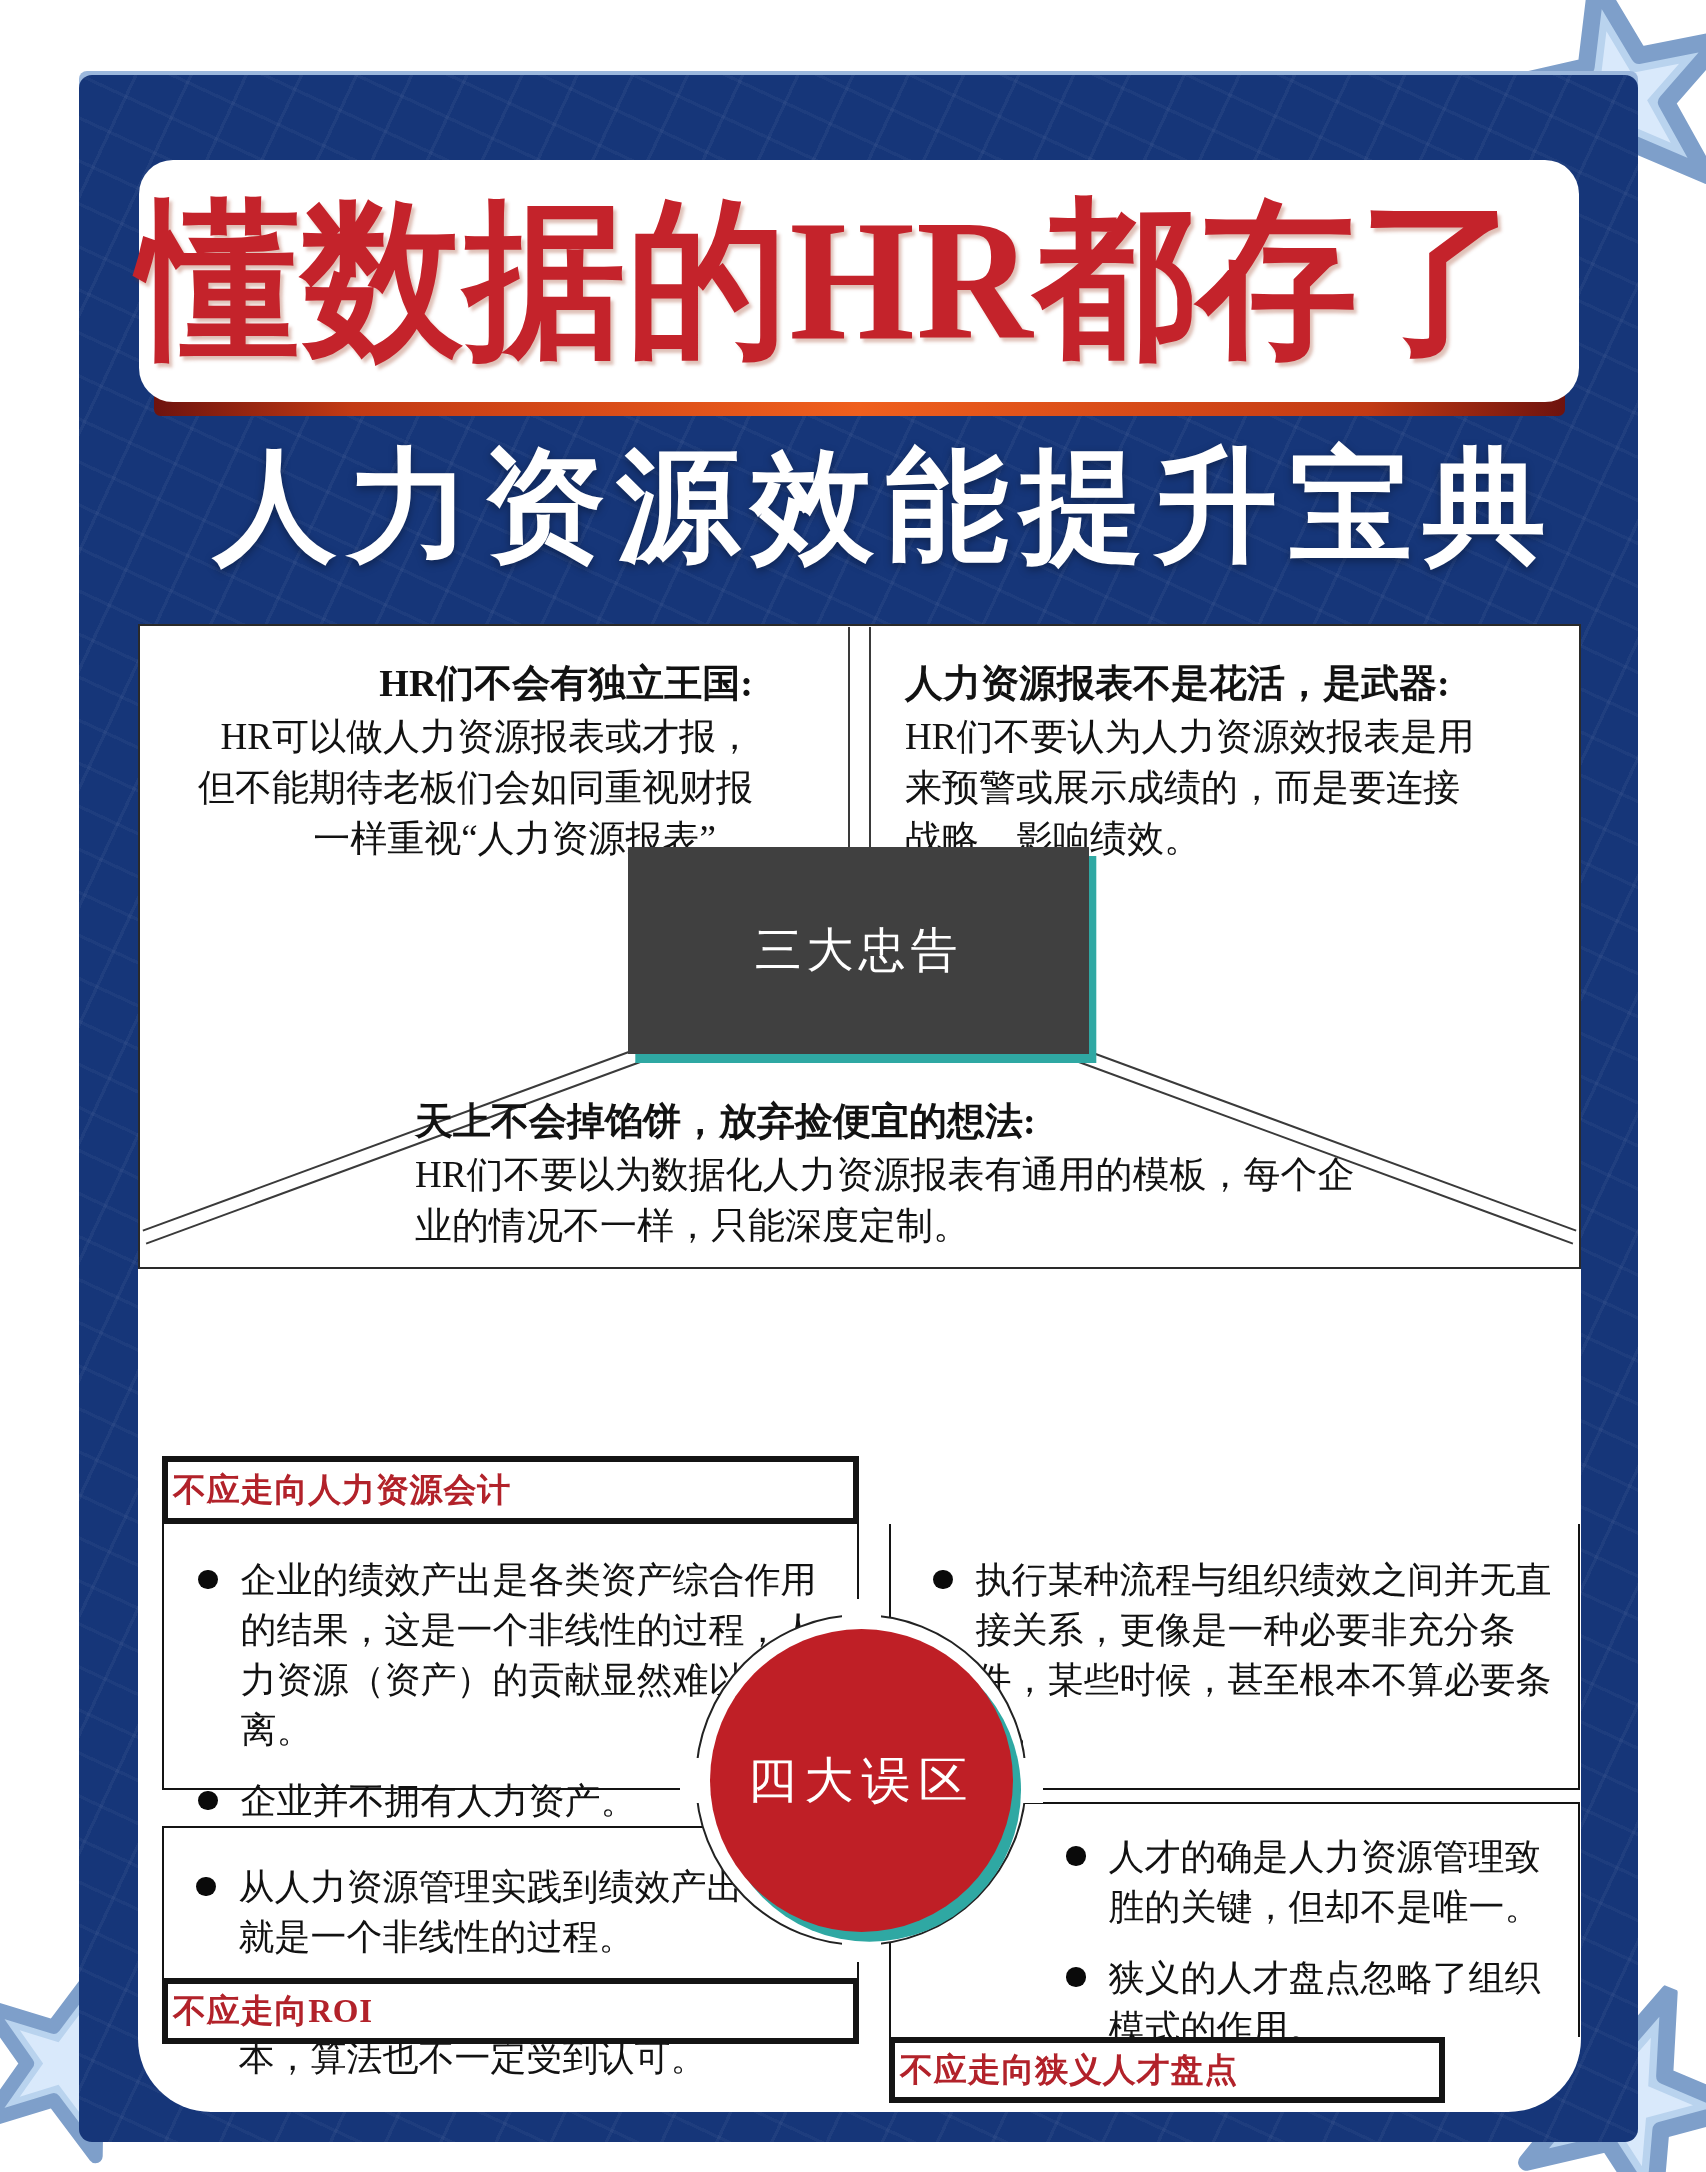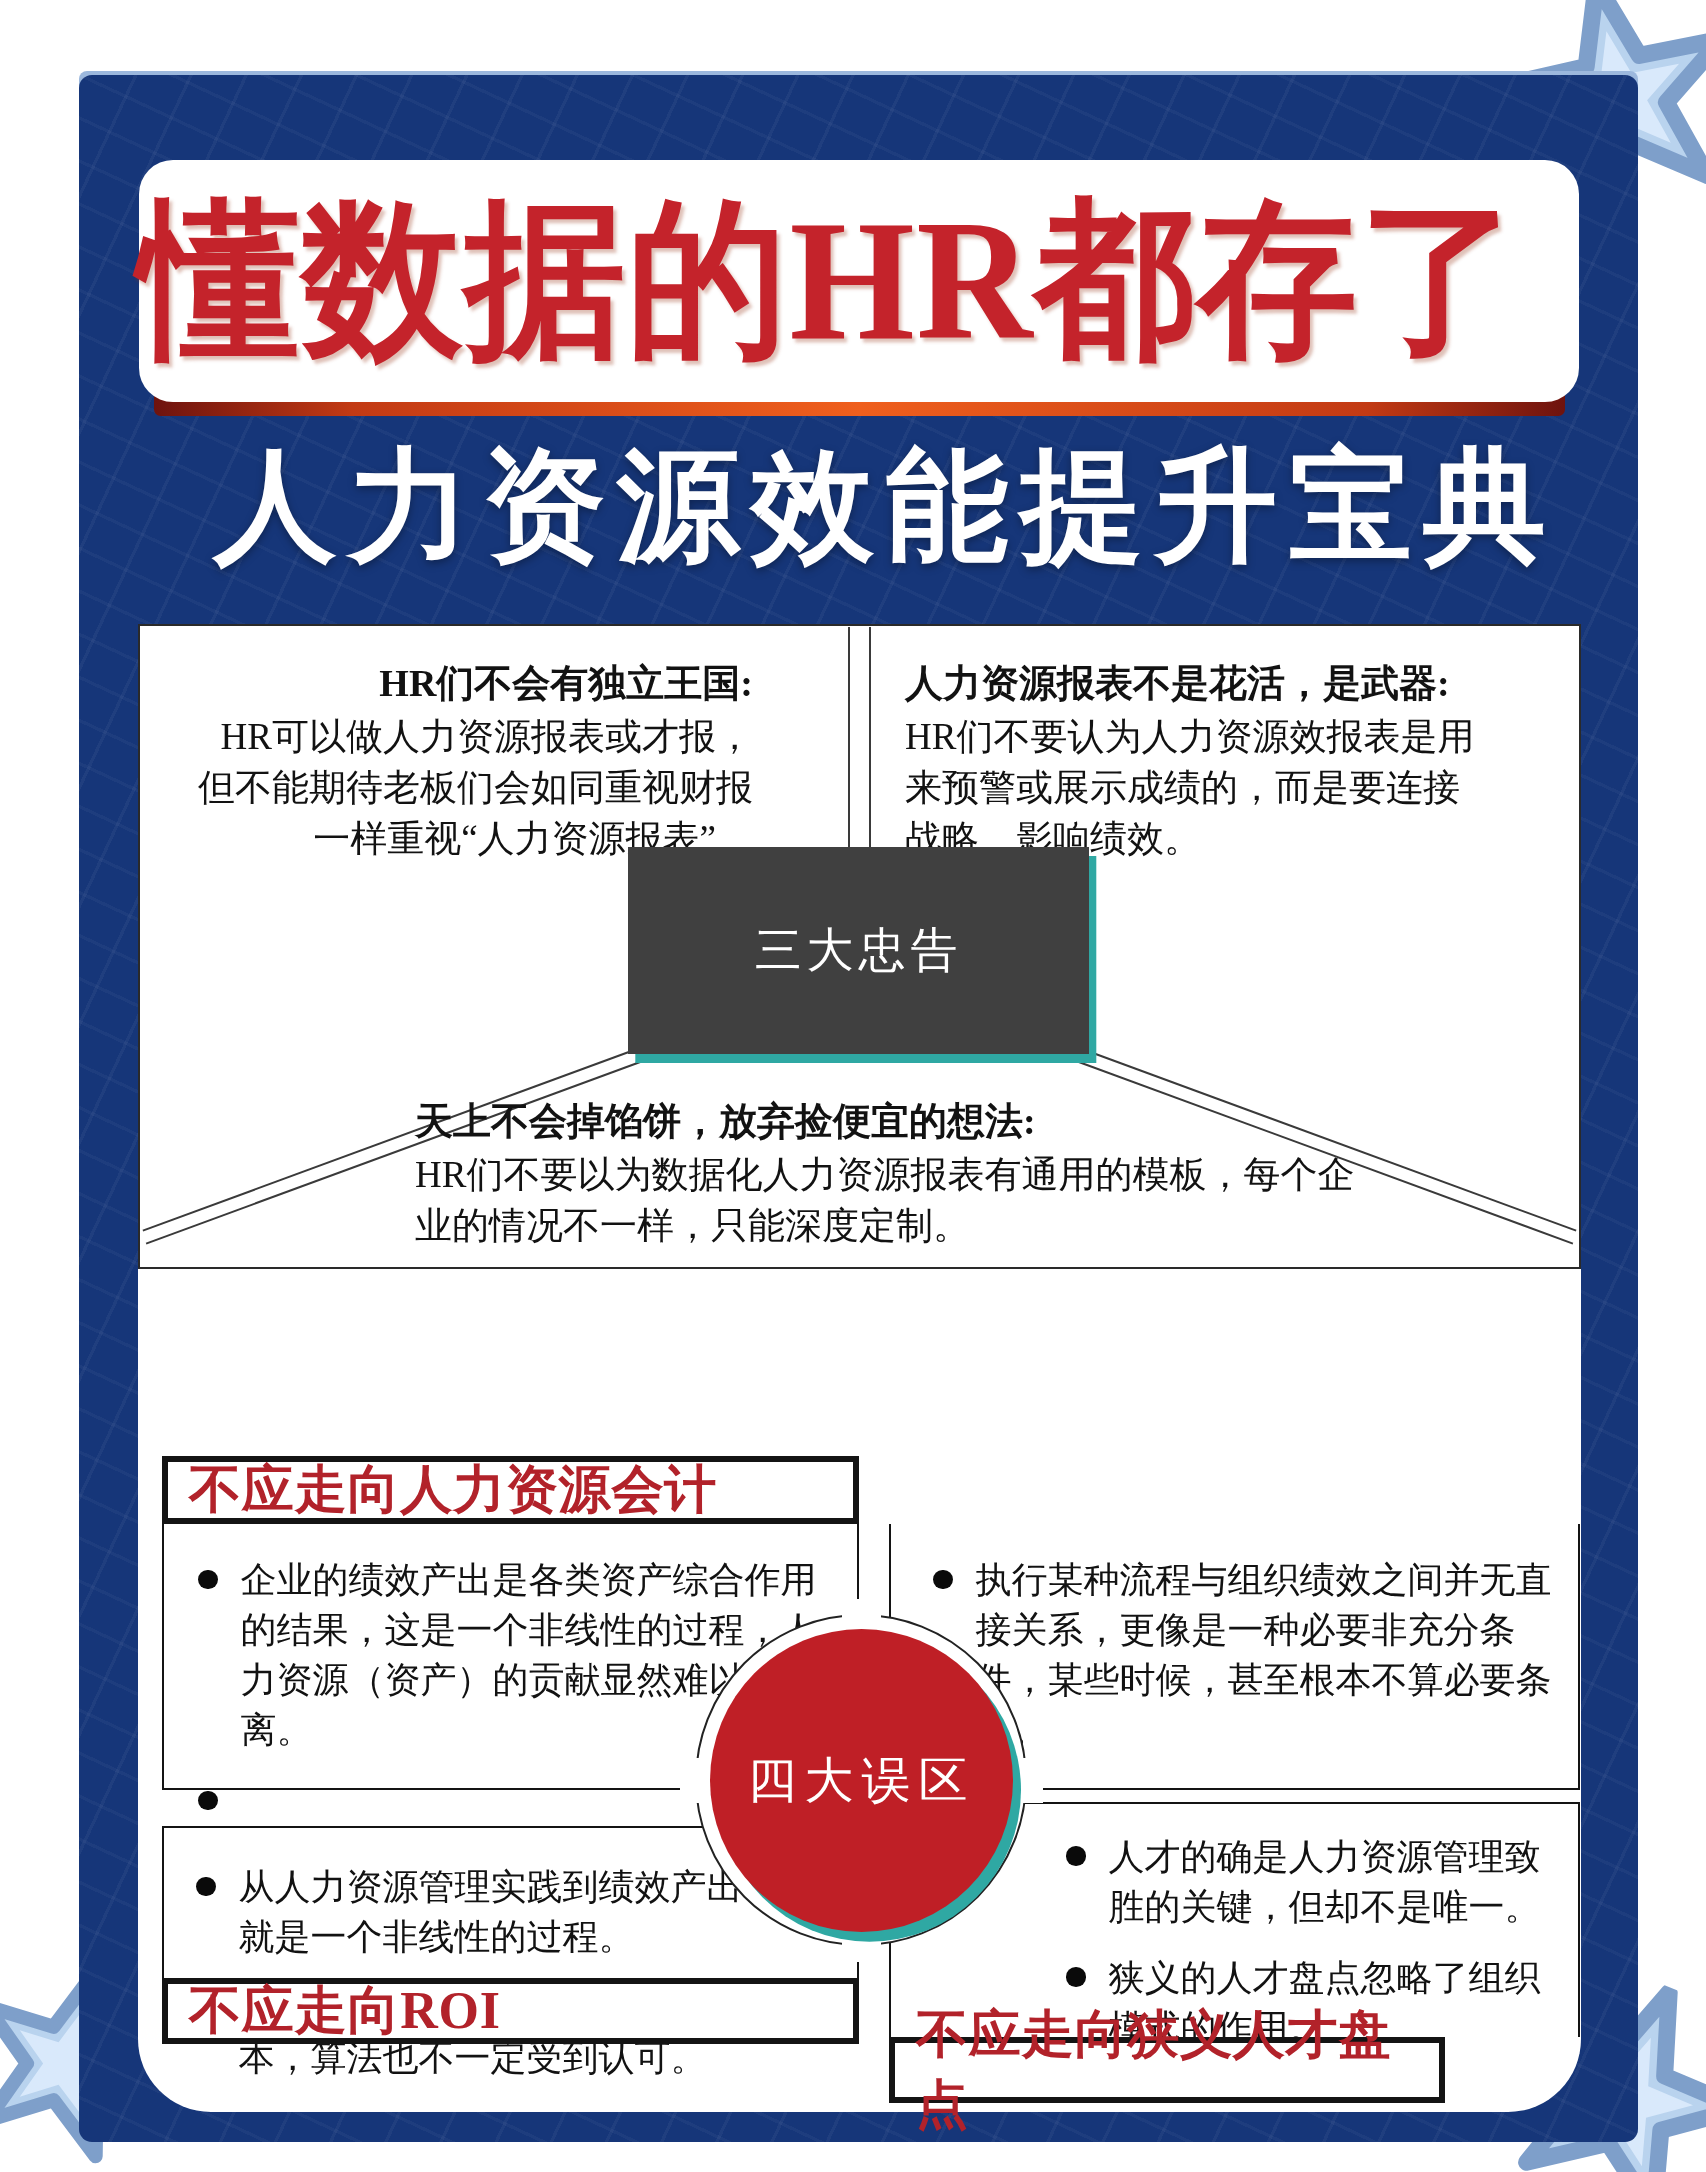--- a/index.html
+++ b/index.html
@@ -64,21 +64,21 @@
   #advice-center-box{
     position:absolute; left:628px; top:847px; width:461px; height:207px;
     background:#404040; box-shadow:7.3px 9px 0 #2fa8a3; z-index:7;
     display:flex; align-items:center; justify-content:center;
     color:#ffffff; font-size:47px; letter-spacing:4.9px;
   }
   
   .q-header{
     position:absolute; box-sizing:border-box; border:6.5px solid #141414; background:#ffffff;
     display:flex; align-items:center; z-index:6;
-    color:#b2222a; font-size:52px; font-weight:bold; padding-left:21px; letter-spacing:0.8px;
+    color:#b2222a; font-size:33px; font-weight:bold; padding-left:5px; letter-spacing:0.8px;
   }
   .q-content{
     position:absolute; box-sizing:border-box; border:2.4px solid #141414; background:#ffffff;
     z-index:5;
   }
   .bt-none{border-top:none;} .bb-none{border-bottom:none;}
   .bullet{display:flex; margin-bottom:21px;}
   .bullet-dot{
     flex:0 0 auto; width:19.5px; height:19.5px; border-radius:50%; background:#0a0a0a;
     margin-top:14.6px; margin-right:23px;
@@ -158,20 +158,21 @@
   <div class="q-header" style="left:162px; top:1456px; width:697px; height:68px;">
     <span>不应走向人力资源会计</span>
   </div>
   <div class="q-content bt-none" style="left:162px; top:1524px; width:697px; height:266px; padding:31px 32px 0 34px;">
     <div class="bullet">
       <span class="bullet-dot"></span>
       <p>企业的绩效产出是各类资产综合作用的结果，这是一个非线性的过程，人力资源（资产）的贡献显然难以分离。</p>
     </div>
     <div class="bullet">
       <span class="bullet-dot"></span>
+      <p>企业并不拥有人力资产。</p>
     </div>
   </div>
 
   <div class="q-content bt-none" style="left:889px; top:1524px; width:691px; height:266px; padding:31px 19.5px 0 42px;">
     <div class="bullet">
       <span class="bullet-dot"></span>
       <p>执行某种流程与组织绩效之间并无直接关系，更像是一种必要非充分条件，某些时候，甚至根本不算必要条件。</p>
     </div>
   </div>
 

